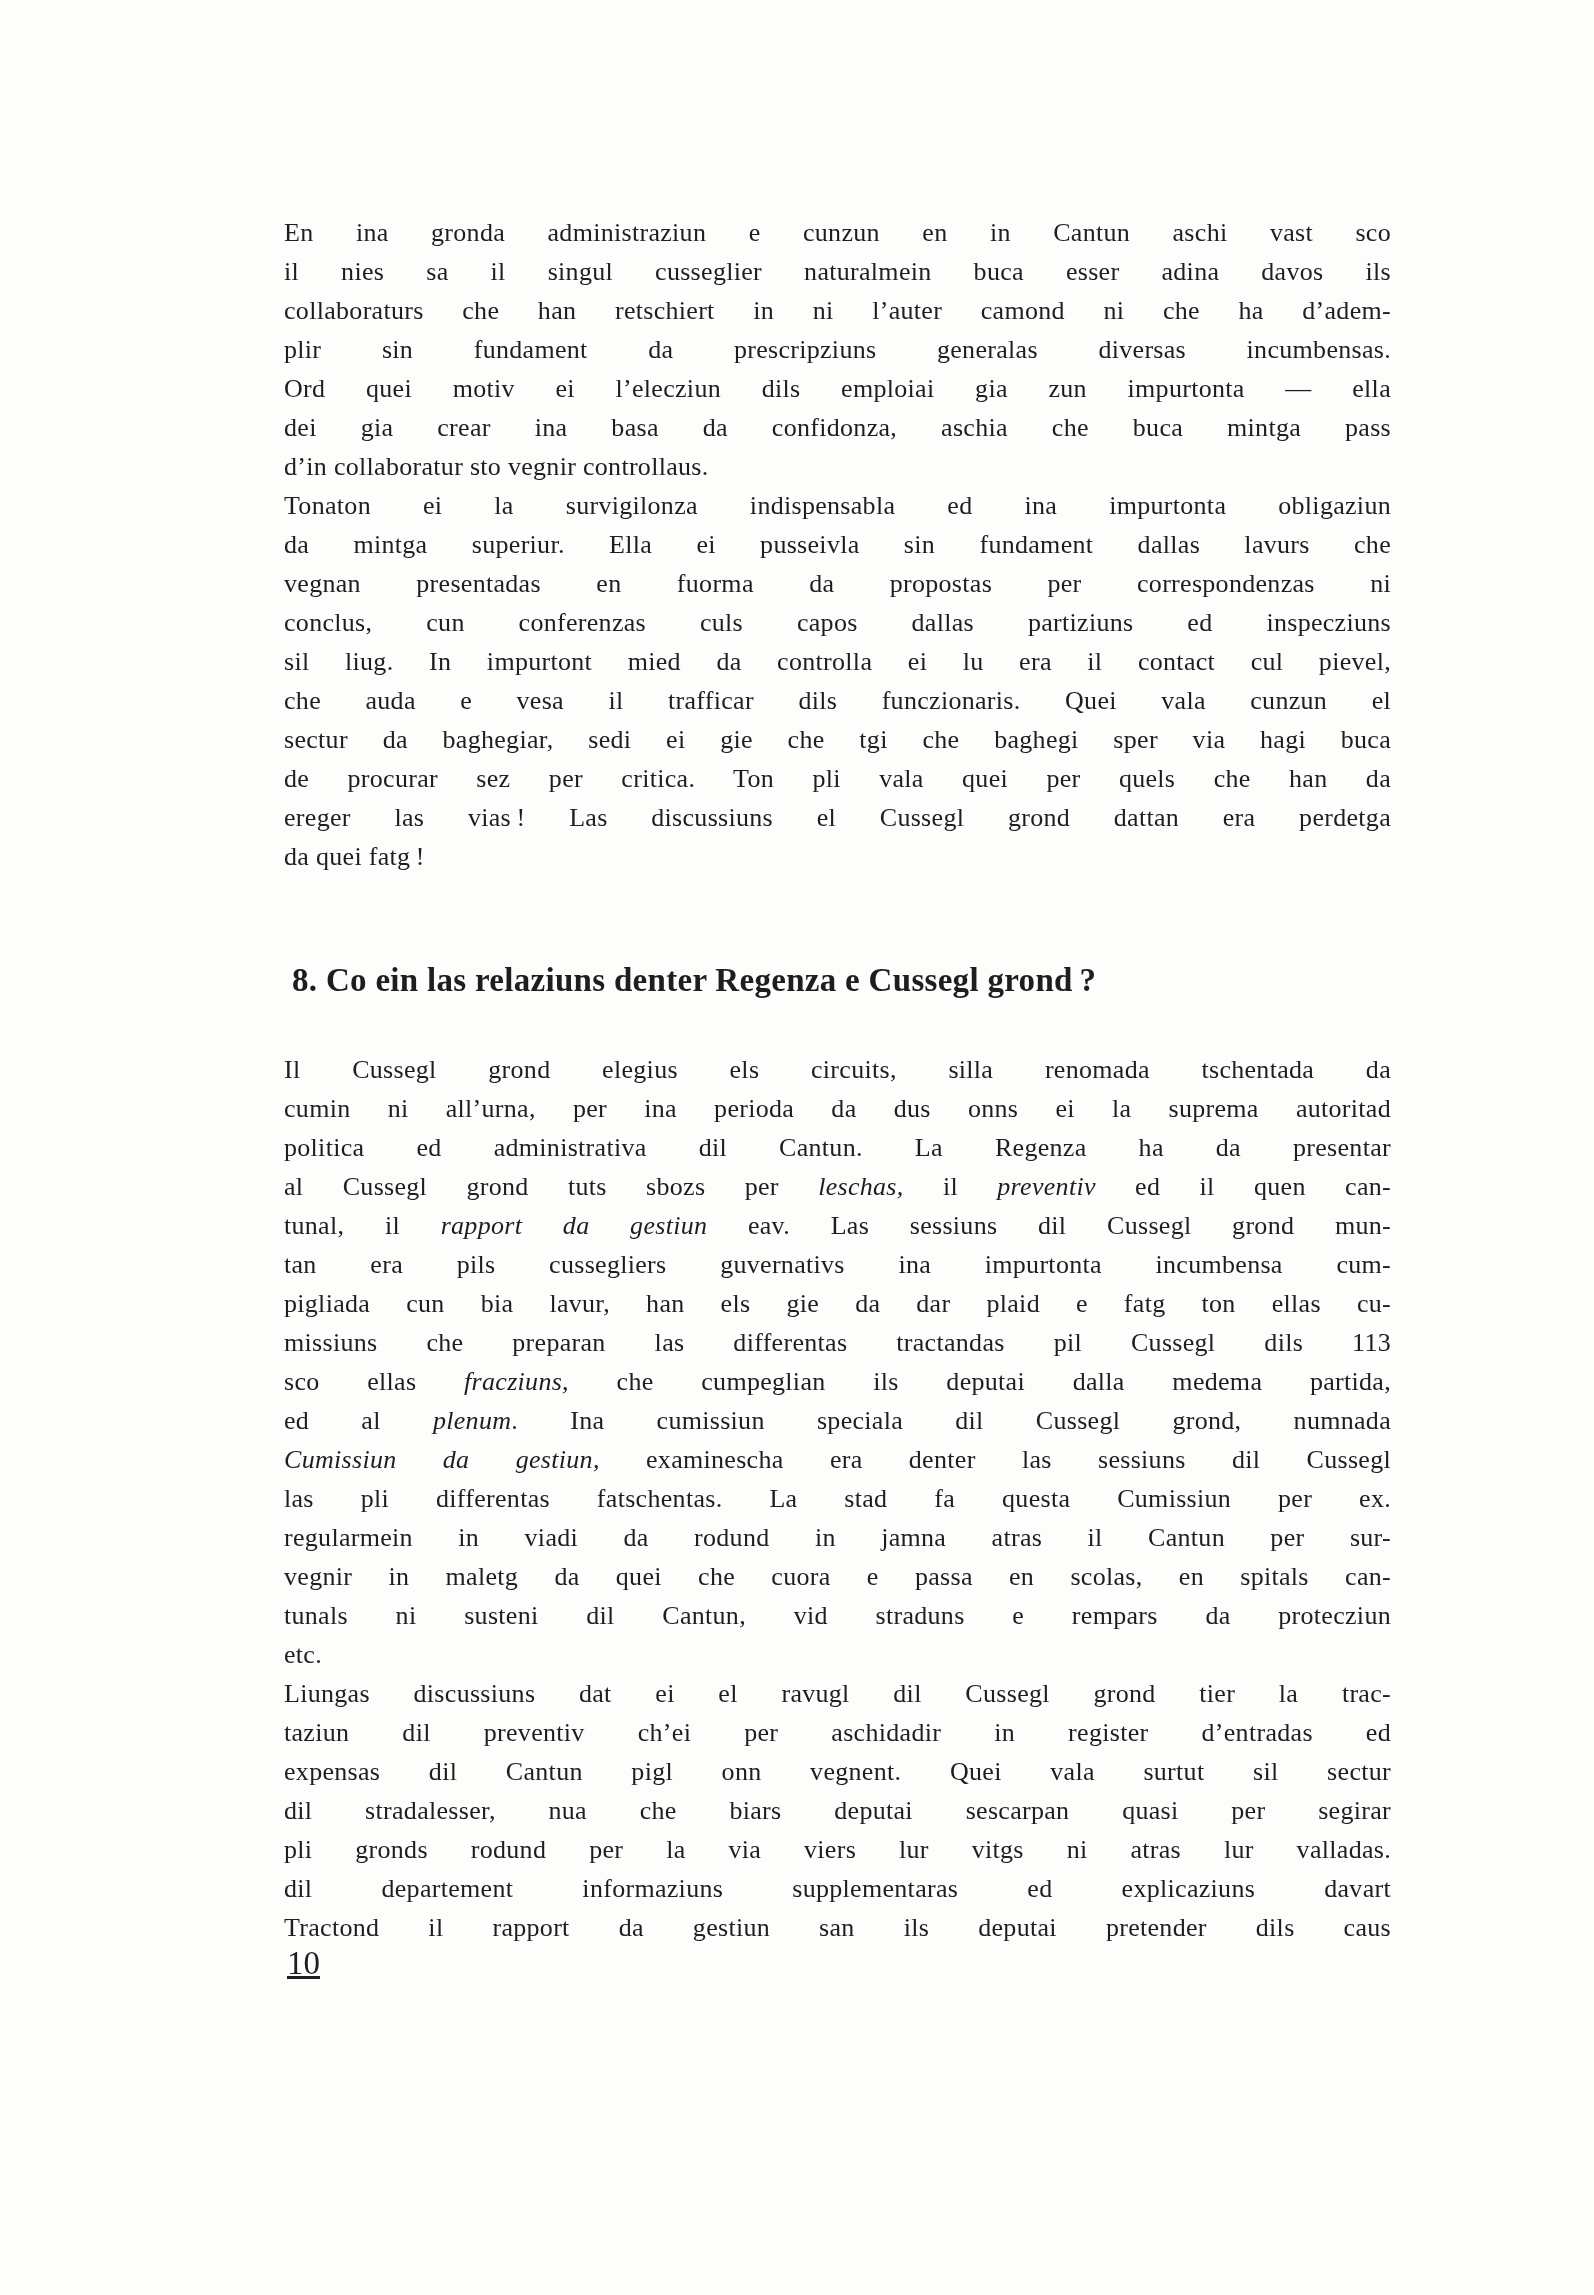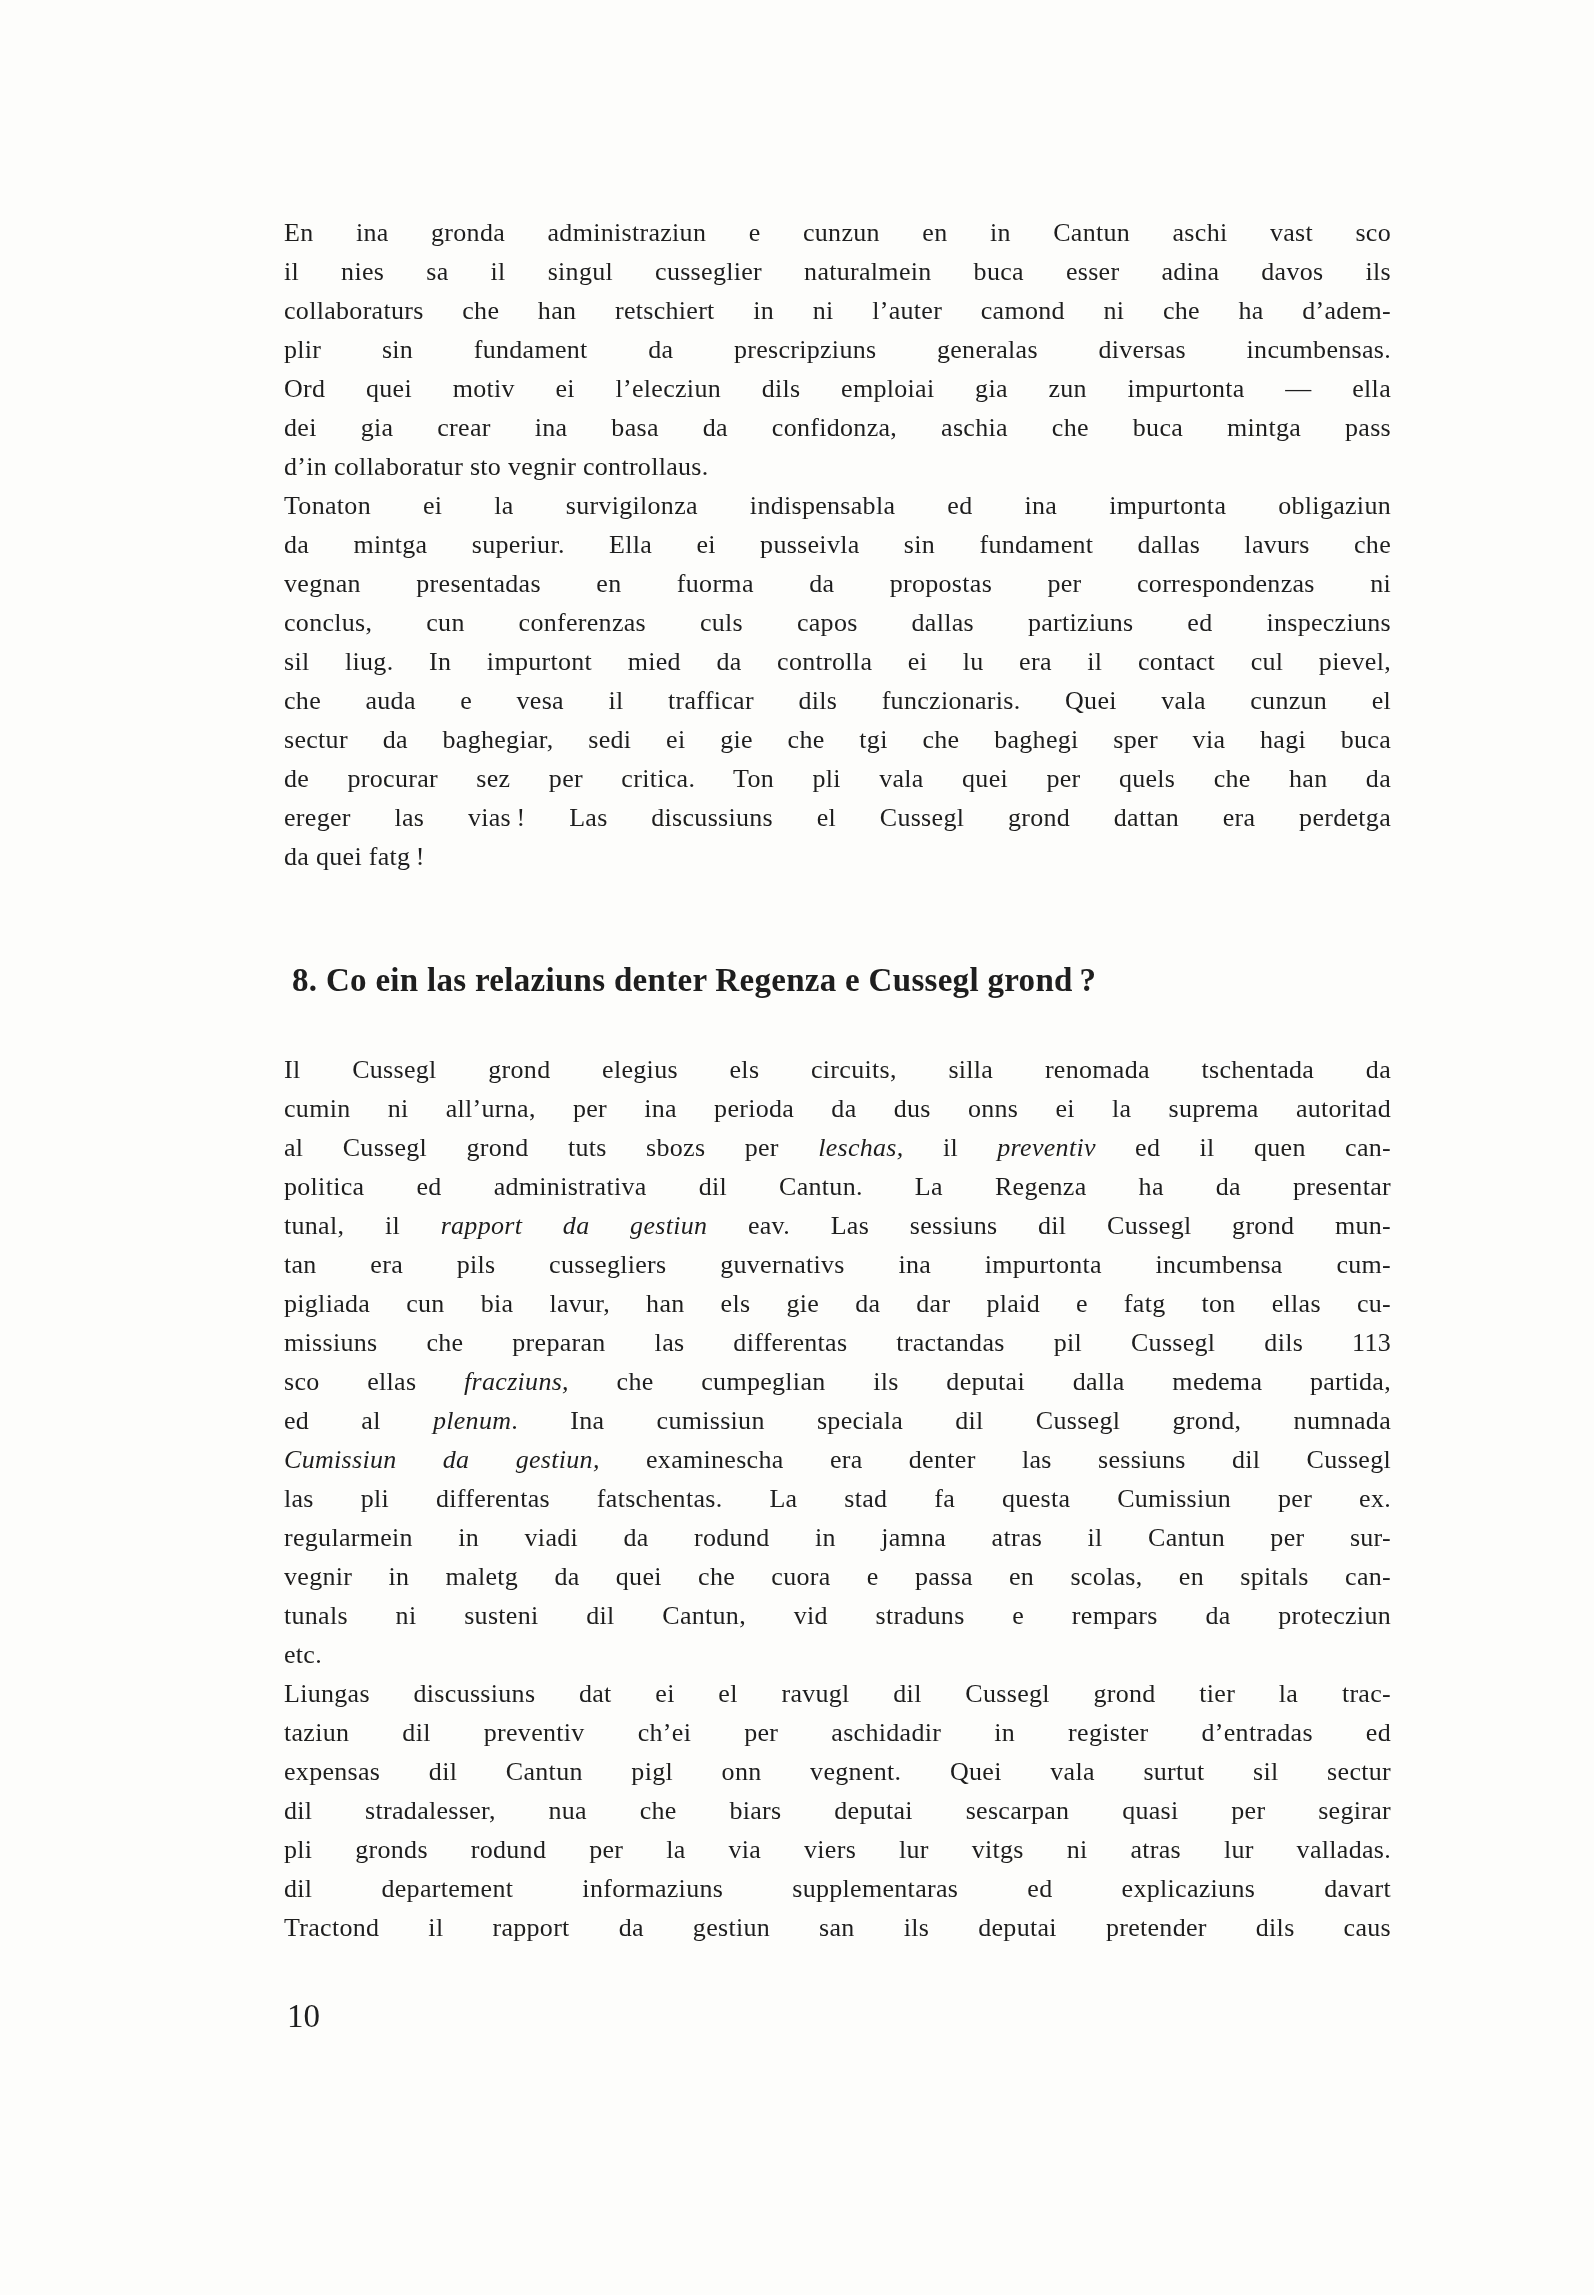--- a/index.html
+++ b/index.html
@@ -47,23 +47,24 @@
     font-size: 33px;
     line-height: 41px;
     font-weight: bold;
     letter-spacing: 0.3px;
     margin: 84px 0 49px 8px;
     text-align: left;
   }
   .page-number {
     position: absolute;
     left: 287px;
-    top: 1997px;
+    top: 1944px;
     font-size: 33px;
     line-height: 39px;
+    text-decoration: underline;
   }
 </style>
 </head>
 <body style="background: rgb(253, 253, 251); color: rgb(30, 30, 30);">
 
 <div class="page">
   <div class="text-column">
     <div id="group-before">
         <div class="paragraph">
           <div class="line"><span>En ina gronda administraziun e cunzun en in Cantun aschi vast sco</span></div>
@@ -85,22 +86,22 @@
           <div class="line"><span>de procurar sez per critica. Ton pli vala quei per quels che han da</span></div>
           <div class="line"><span>ereger las vias ! Las discussiuns el Cussegl grond dattan era perdetga</span></div>
           <div class="line line-end"><span>da quei fatg !</span></div>
         </div>
       </div>
     <h2 class="heading">8. Co ein las relaziuns denter Regenza e Cussegl grond ?</h2>
     <div id="group-after">
         <div class="paragraph">
           <div class="line"><span>Il Cussegl grond elegius els circuits, silla renomada tschentada da</span></div>
           <div class="line"><span>cumin ni all’urna, per ina perioda da dus onns ei la suprema autoritad</span></div>
+          <div class="line"><span>politica ed administrativa dil Cantun. La Regenza ha da presentar</span></div>
           <div class="line"><span>al Cussegl grond tuts sbozs per </span><em>leschas,</em><span> il </span><em>preventiv</em><span> ed il quen can-</span></div>
-          <div class="line"><span>politica ed administrativa dil Cantun. La Regenza ha da presentar</span></div>
           <div class="line"><span>tunal, il </span><em>rapport da gestiun</em><span> eav. Las sessiuns dil Cussegl grond mun-</span></div>
           <div class="line"><span>tan era pils cussegliers guvernativs ina impurtonta incumbensa cum-</span></div>
           <div class="line"><span>pigliada cun bia lavur, han els gie da dar plaid e fatg ton ellas cu-</span></div>
           <div class="line"><span>missiuns che preparan las differentas tractandas pil Cussegl dils 113</span></div>
           <div class="line"><span>sco ellas </span><em>fracziuns,</em><span> che cumpeglian ils deputai dalla medema partida,</span></div>
           <div class="line"><span>ed al </span><em>plenum</em><span>. Ina cumissiun speciala dil Cussegl grond, numnada</span></div>
           <div class="line"><em>Cumissiun da gestiun,</em><span> examinescha era denter las sessiuns dil Cussegl</span></div>
           <div class="line"><span>las pli differentas fatschentas. La stad fa questa Cumissiun per ex.</span></div>
           <div class="line"><span>regularmein in viadi da rodund in jamna atras il Cantun per sur-</span></div>
           <div class="line"><span>vegnir in maletg da quei che cuora e passa en scolas, en spitals can-</span></div>

